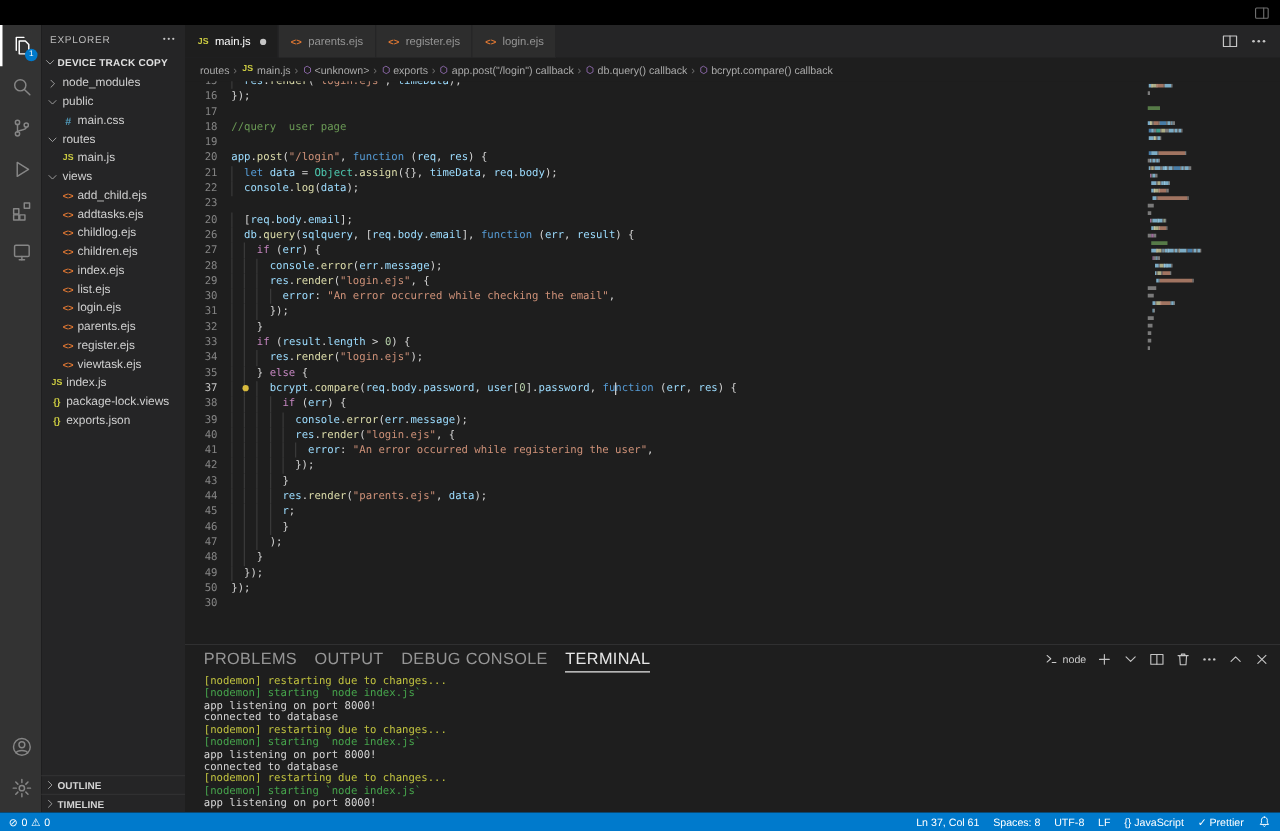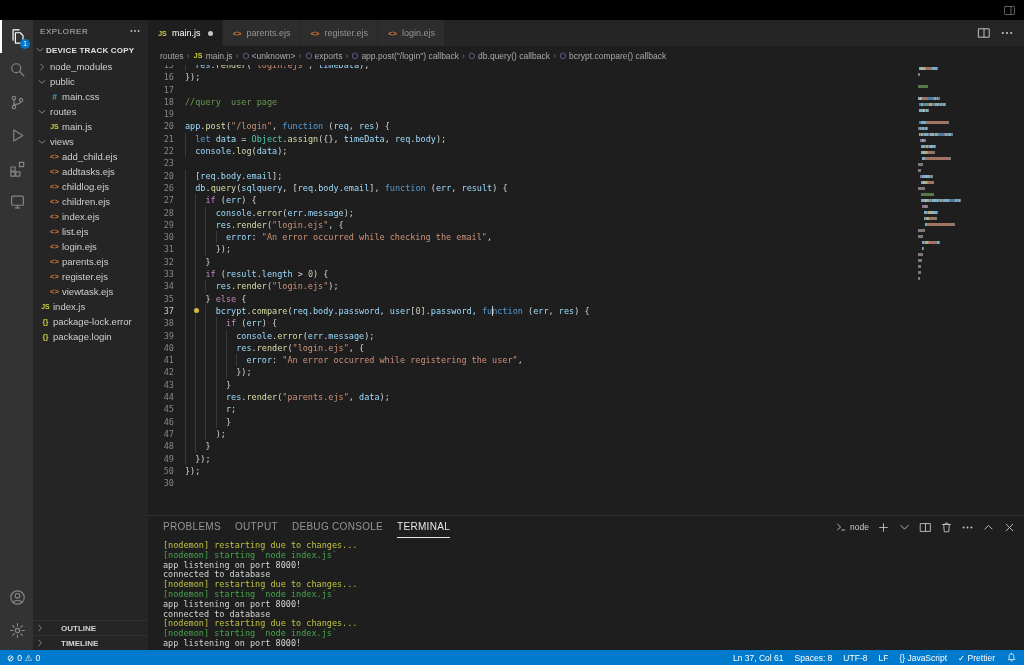--- a/index.html
+++ b/index.html
@@ -23,21 +23,21 @@
 .sb-section-h{height:16px;display:flex;align-items:center;gap:1px;padding-left:2px;flex:none;cursor:pointer}
 .sb-section-label{font-size:8px;font-weight:bold;letter-spacing:.2px;color:#e0e0e0;white-space:nowrap}
 .schev{color:#b0b0b0;display:flex;align-items:center}
 .ftree{flex:1;overflow:hidden;padding-top:1px}
 .trow{height:15px;display:flex;align-items:center;cursor:pointer;white-space:nowrap}
 .tchev{display:flex;align-items:center;width:11px;flex:none;color:#b0b0b0}
 .tpad{flex:none;display:inline-block}
 .tlabel{font-size:9.5px;color:#cfcfcf;padding-left:2px}
 .fticon{width:11px;flex:none;display:inline-block;text-align:center;font-weight:bold;font-size:7px;font-family:"Liberation Sans",sans-serif}
 .ft-js{color:#cbcb41}.ft-ejs{color:#e37933;font-size:7.5px}.ft-css{color:#519aba;font-size:8.5px}.ft-json{color:#cbcb41;font-size:7.5px}
-.sb-bottom-h{height:15px;display:flex;align-items:center;gap:16px;padding-left:2px;border-top:1px solid #303031;flex:none;cursor:pointer}
+.sb-bottom-h{height:15px;display:flex;align-items:center;gap:1px;padding-left:2px;border-top:1px solid #303031;flex:none;cursor:pointer}
 .sb-bottom-label{font-size:8px;font-weight:bold;color:#d4d4d4}
 
 .editor-col{flex:1;display:flex;flex-direction:column;background:#1e1e1e;min-width:0}
 .tabbar{height:26px;background:#252526;display:flex;align-items:stretch;flex:none}
 .tabs{display:flex}
 .tab{display:flex;align-items:center;gap:4px;padding:0 9px;font-size:9px;color:#969696;background:#2d2d2d;border-right:1px solid #252526;cursor:pointer;white-space:nowrap}
 .tab.active{background:#1e1e1e;color:#ffffff}
 .moddot{width:5px;height:5px;border-radius:50%;background:#c5c5c5;margin-left:3px;flex:none}
 .tab-actions{margin-left:auto;display:flex;align-items:center;gap:9px;padding-right:10px;color:#c5c5c5}
 .act-btn{display:flex;align-items:center;cursor:pointer;color:#c5c5c5}
@@ -56,21 +56,21 @@
 .gdot{position:absolute;left:46px;top:3.5px;width:5px;height:5px;border-radius:50%;background:#d7ba3d}
 .caret{position:absolute;top:1px;width:1px;height:10px;background:#c8c8c8}
 .tk-k{color:#569cd6}.tk-c{color:#c586c0}.tk-s{color:#ce9178}.tk-f{color:#dcdcaa}.tk-v{color:#9cdcfe}
 .tk-n{color:#b5cea8}.tk-p{color:#d4d4d4}.tk-m{color:#6a9955}.tk-ty{color:#4ec9b0}
 .minimap{position:absolute;top:2px;right:62px;width:44px;bottom:0;overflow:hidden}
 .mm-line{display:flex;height:3px;margin-bottom:3px}
 .mm-line span{flex:none;height:3px;opacity:.75}
 
 .panel{height:135px;flex:none;display:flex;flex-direction:column;border-top:1px solid #303031;background:#1e1e1e}
 .panel-header{height:22px;display:flex;align-items:center;padding:0 8px 0 15px;flex:none}
-.ptab{margin-right:14px;font-size:10px;letter-spacing:.3px;color:#969696;height:22px;display:inline-flex;align-items:center;border-bottom:1px solid transparent;cursor:pointer}
+.ptab{margin-right:14px;font-size:13px;letter-spacing:.3px;color:#969696;height:22px;display:inline-flex;align-items:center;border-bottom:1px solid transparent;cursor:pointer}
 .ptab.active{color:#e7e7e7;border-bottom-color:#e7e7e7}
 .panel-actions{margin-left:auto;display:flex;align-items:center;gap:8px;color:#c5c5c5}
 .pa-node{display:inline-flex;align-items:center;gap:3px;font-size:8.5px;color:#cccccc;cursor:pointer}
 #panel-action-icons{display:inline-flex;align-items:center;gap:8px}
 .terminal{flex:1;padding:3px 0 0 15px;font-family:"DejaVu Sans Mono","Liberation Mono",monospace;font-size:8.5px;line-height:9.8px;overflow:hidden}
 .tline{white-space:pre}
 
 .statusbar{height:15px;background:#007acc;color:#ffffff;display:flex;align-items:center;font-size:8.5px;padding:0 7px;flex:none}
 .sb-left{display:flex;align-items:center;gap:3px;cursor:pointer}
 .sb-ico{font-size:8.5px}
@@ -269,26 +269,26 @@
             <span class="tlabel">viewtask.ejs</span>
           </div>
           <div class="trow" style="padding-left: 4px;">
             <span class="tpad" style="width: 3px;"></span>
             <span class="fticon ft-js">JS</span>
             <span class="tlabel">index.js</span>
           </div>
           <div class="trow" style="padding-left: 4px;">
             <span class="tpad" style="width: 3px;"></span>
             <span class="fticon ft-json">{}</span>
-            <span class="tlabel">package-lock.error</span>
+            <span class="tlabel">package-lock.views</span>
           </div>
           <div class="trow" style="padding-left: 4px;">
             <span class="tpad" style="width: 3px;"></span>
             <span class="fticon ft-json">{}</span>
-            <span class="tlabel">package.login</span>
+            <span class="tlabel">exports.json</span>
           </div>
         </div>
       <div class="sb-bottom-h">
         <span class="schev">
             <svg class="ic" width="10" height="10" viewBox="0 0 16 16">
               <path d="M6 3.5 L10.5 8 L6 12.5"></path>
             </svg>
           </span>
         <span class="sb-bottom-label">OUTLINE</span>
       </div>

